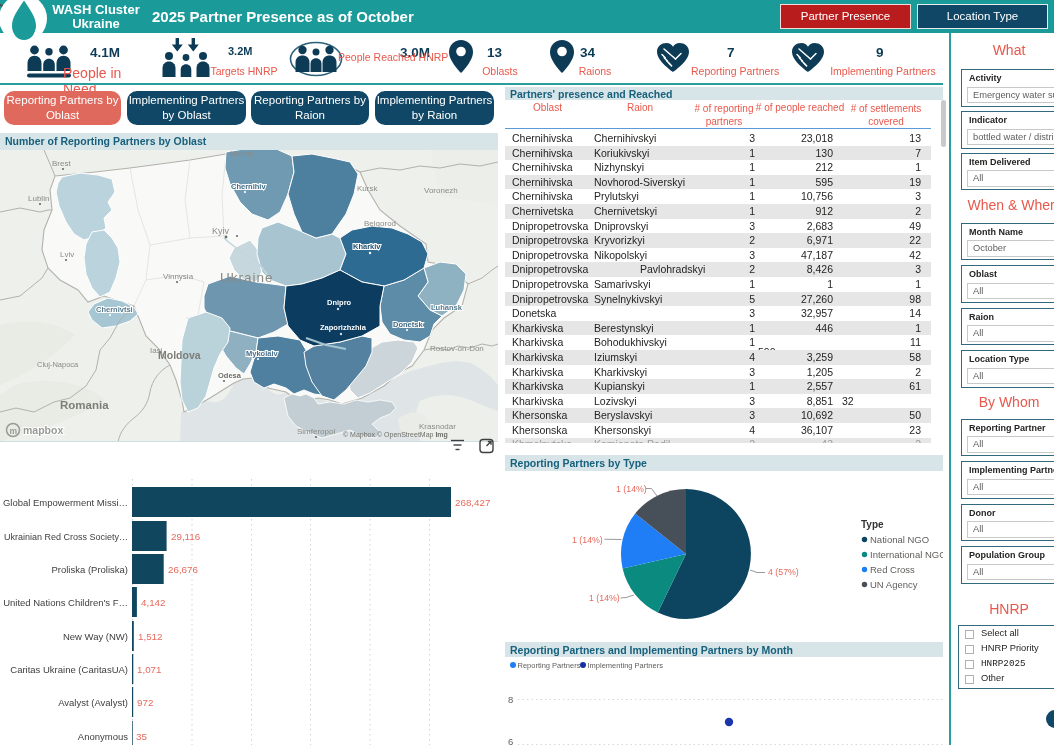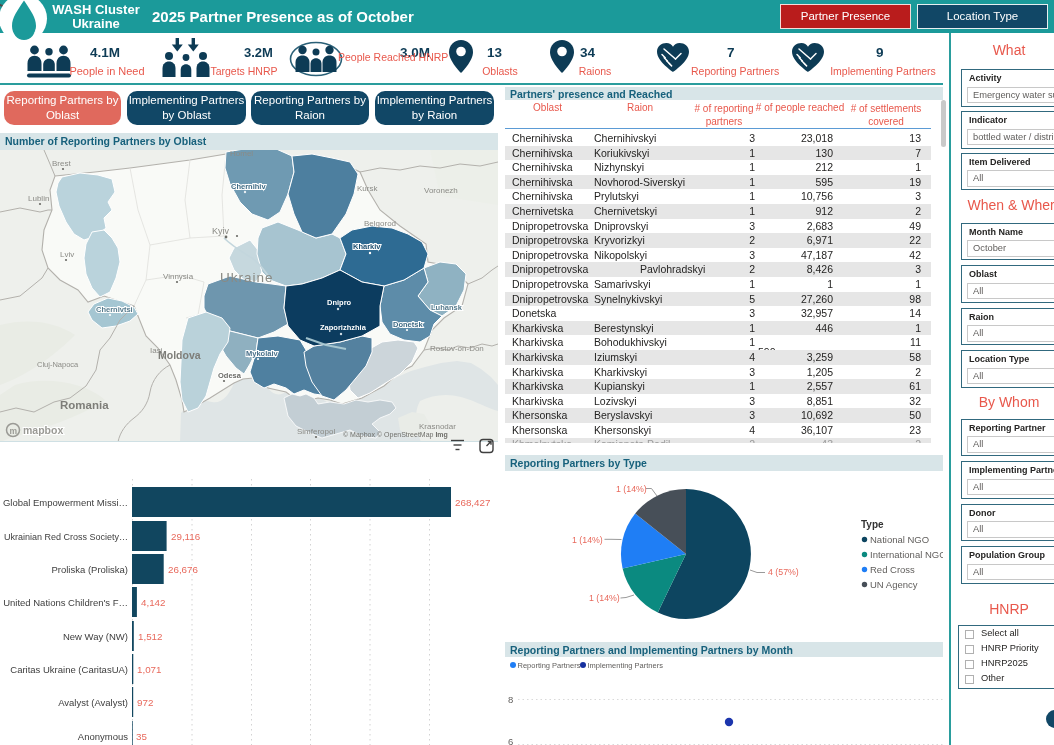--- a/index.html
+++ b/index.html
@@ -36,37 +36,37 @@
   <circle cx="8.5" cy="5" r="4.4"></circle>
   <path d="M1.5,26 L1.5,18.5 C1.5,13.8 4.5,10.8 8.5,10.8 C12.5,10.8 15.5,13.8 15.5,18.5 L15.5,26 Z"></path>
   <circle cx="23" cy="6.8" r="3.7"></circle>
   <path d="M17.2,26 L17.2,20 C17.2,16.2 19.6,13.8 23,13.8 C26.4,13.8 28.8,16.2 28.8,20 L28.8,26 Z"></path>
   <circle cx="37.5" cy="5" r="4.4"></circle>
   <path d="M30.5,26 L30.5,18.5 C30.5,13.8 33.5,10.8 37.5,10.8 C41.5,10.8 44.5,13.8 44.5,18.5 L44.5,26 Z"></path>
   <rect x="1" y="28.5" width="44" height="4" rx="2"></rect>
  </g>
 </svg>
 <div class="abs navy" style="left:90px;top:45px;width:60px;font-size:13.5px;font-weight:bold;">4.1M</div>
-<div class="abs salmon" style="left:63px;top:65px;width:88px;font-size:11px;text-align:center;">People in Need</div>
+<div class="abs salmon" style="left:63px;top:65px;width:88px;font-size:14px;text-align:left;">People in Need</div>
 
 <svg class="abs" style="left:160px;top:38px;" width="52" height="40" viewBox="0 0 52 40">
  <g fill="#0d3b55">
   <rect x="15.6" y="0" width="3.4" height="7.5"></rect>
   <path d="M11.8,6.5 L17.3,13.5 L22.8,6.5 Z"></path>
   <rect x="31.6" y="0" width="3.4" height="7.5"></rect>
   <path d="M27.8,6.5 L33.3,13.5 L38.8,6.5 Z"></path>
   <circle cx="9" cy="18" r="4"></circle>
   <path d="M2.5,39 L2.5,30.5 C2.5,26.3 5.3,23.6 9,23.6 C12.7,23.6 15.5,26.3 15.5,30.5 L15.5,39 Z"></path>
   <circle cx="26" cy="19.5" r="3.4"></circle>
   <path d="M20.7,39 L20.7,32 C20.7,28.5 22.9,26.3 26,26.3 C29.1,26.3 31.3,28.5 31.3,32 L31.3,39 Z"></path>
   <circle cx="43" cy="18" r="4"></circle>
   <path d="M36.5,39 L36.5,30.5 C36.5,26.3 39.3,23.6 43,23.6 C46.7,23.6 49.5,26.3 49.5,30.5 L49.5,39 Z"></path>
  </g>
 </svg>
-<div class="abs navy" style="left:244px;top:45px;width:60px;font-size:13px;font-weight:bold;">3.2M</div>
+<div class="abs navy" style="left:228px;top:45px;width:60px;font-size:11px;font-weight:bold;">3.2M</div>
 <div class="abs salmon" style="left:206px;top:65px;width:76px;font-size:10.5px;text-align:center;">Targets HNRP</div>
 
 <svg class="abs" style="left:289px;top:41px;" width="54" height="36" viewBox="0 0 54 36">
  <ellipse cx="27" cy="18" rx="25.5" ry="16.5" fill="none" stroke="#2a6077" stroke-width="1.6"></ellipse>
  <g fill="#0d3b55">
   <circle cx="13.5" cy="9" r="4.2"></circle>
   <path d="M6.5,31 L6.5,21.5 C6.5,17 9.5,14.4 13.5,14.4 C17.5,14.4 20.5,17 20.5,21.5 L20.5,31 Z"></path>
   <circle cx="27" cy="11" r="3.5"></circle>
   <path d="M21.5,31 L21.5,23 C21.5,19.5 23.8,17.3 27,17.3 C30.2,17.3 32.5,19.5 32.5,23 L32.5,31 Z"></path>
   <circle cx="40.5" cy="9" r="4.2"></circle>
@@ -422,21 +422,21 @@
           <span style="position:absolute;left:89px;">Kupianskyi</span>
           <span style="position:absolute;left:185px;width:65px;text-align:right;">1</span>
           <span style="position:absolute;left:253px;width:75px;text-align:right;">2,557</span>
           <span style="position:absolute;left:337px;width:79px;text-align:right;">61</span>
         </div>
 <div style="position:absolute;left:0;top:293.8px;width:426px;height:14.6px;background:#ffffff;line-height:14.6px;">
           <span style="position:absolute;left:7px;">Kharkivska</span>
           <span style="position:absolute;left:89px;">Lozivskyi</span>
           <span style="position:absolute;left:185px;width:65px;text-align:right;">3</span>
           <span style="position:absolute;left:253px;width:75px;text-align:right;">8,851</span>
-          <span style="position:absolute;left:337px;width:79px;text-align:right;">32</span>
+          <span style="position:absolute;left:337px;width:79px;">32</span>
         </div>
 <div style="position:absolute;left:0;top:308.40000000000003px;width:426px;height:14.6px;background:#e6e6e6;line-height:14.6px;">
           <span style="position:absolute;left:7px;">Khersonska</span>
           <span style="position:absolute;left:89px;">Beryslavskyi</span>
           <span style="position:absolute;left:185px;width:65px;text-align:right;">3</span>
           <span style="position:absolute;left:253px;width:75px;text-align:right;">10,692</span>
           <span style="position:absolute;left:337px;width:79px;text-align:right;">50</span>
         </div>
 <div style="position:absolute;left:0;top:323.00000000000006px;width:426px;height:14.6px;background:#ffffff;line-height:14.6px;">
           <span style="position:absolute;left:7px;">Khersonska</span>
@@ -578,19 +578,19 @@
         <span style="position:absolute;left:5px;top:2px;font-size:9.3px;color:#605e5c;white-space:nowrap;">All</span>
       </div>
     </div>
 <div class="abs" style="left:952px;top:601px;width:114px;text-align:center;font-size:14px;color:#e8584c;white-space:nowrap;">HNRP</div>
 <div class="abs" style="left:958px;top:625px;width:107px;height:64px;border:1.5px solid #31697e;background:#fff;">
       <div style="position:absolute;left:6px;top:4px;width:9px;height:9px;border:1px solid #b0b0b0;"></div>
       <div style="position:absolute;left:22px;top:2px;font-size:9.3px;color:#252423;white-space:nowrap;">Select all</div>
       <div style="position:absolute;left:6px;top:19px;width:9px;height:9px;border:1px solid #b0b0b0;"></div>
       <div style="position:absolute;left:22px;top:17px;font-size:9.3px;color:#252423;white-space:nowrap;">HNRP Priority</div>
       <div style="position:absolute;left:6px;top:34px;width:9px;height:9px;border:1px solid #b0b0b0;"></div>
-      <div style="position:absolute;left:22px;top:32px;font-size:9.3px;color:#252423;white-space:nowrap;">HNRP2025</div>
+      <div style="position:absolute;left:22px;top:32px;font-size:9.3px;color:#252423;white-space:nowrap;font-family:Liberation Mono, monospace;">HNRP2025</div>
       <div style="position:absolute;left:6px;top:49px;width:9px;height:9px;border:1px solid #b0b0b0;"></div>
       <div style="position:absolute;left:22px;top:47px;font-size:9.3px;color:#252423;white-space:nowrap;">Other</div>
     </div>
 <div class="abs" style="left:1046px;top:710px;width:16px;height:18px;background:#114766;border-radius:9px 0 0 9px;"></div>
 
 </div>
 
 </body></html>

